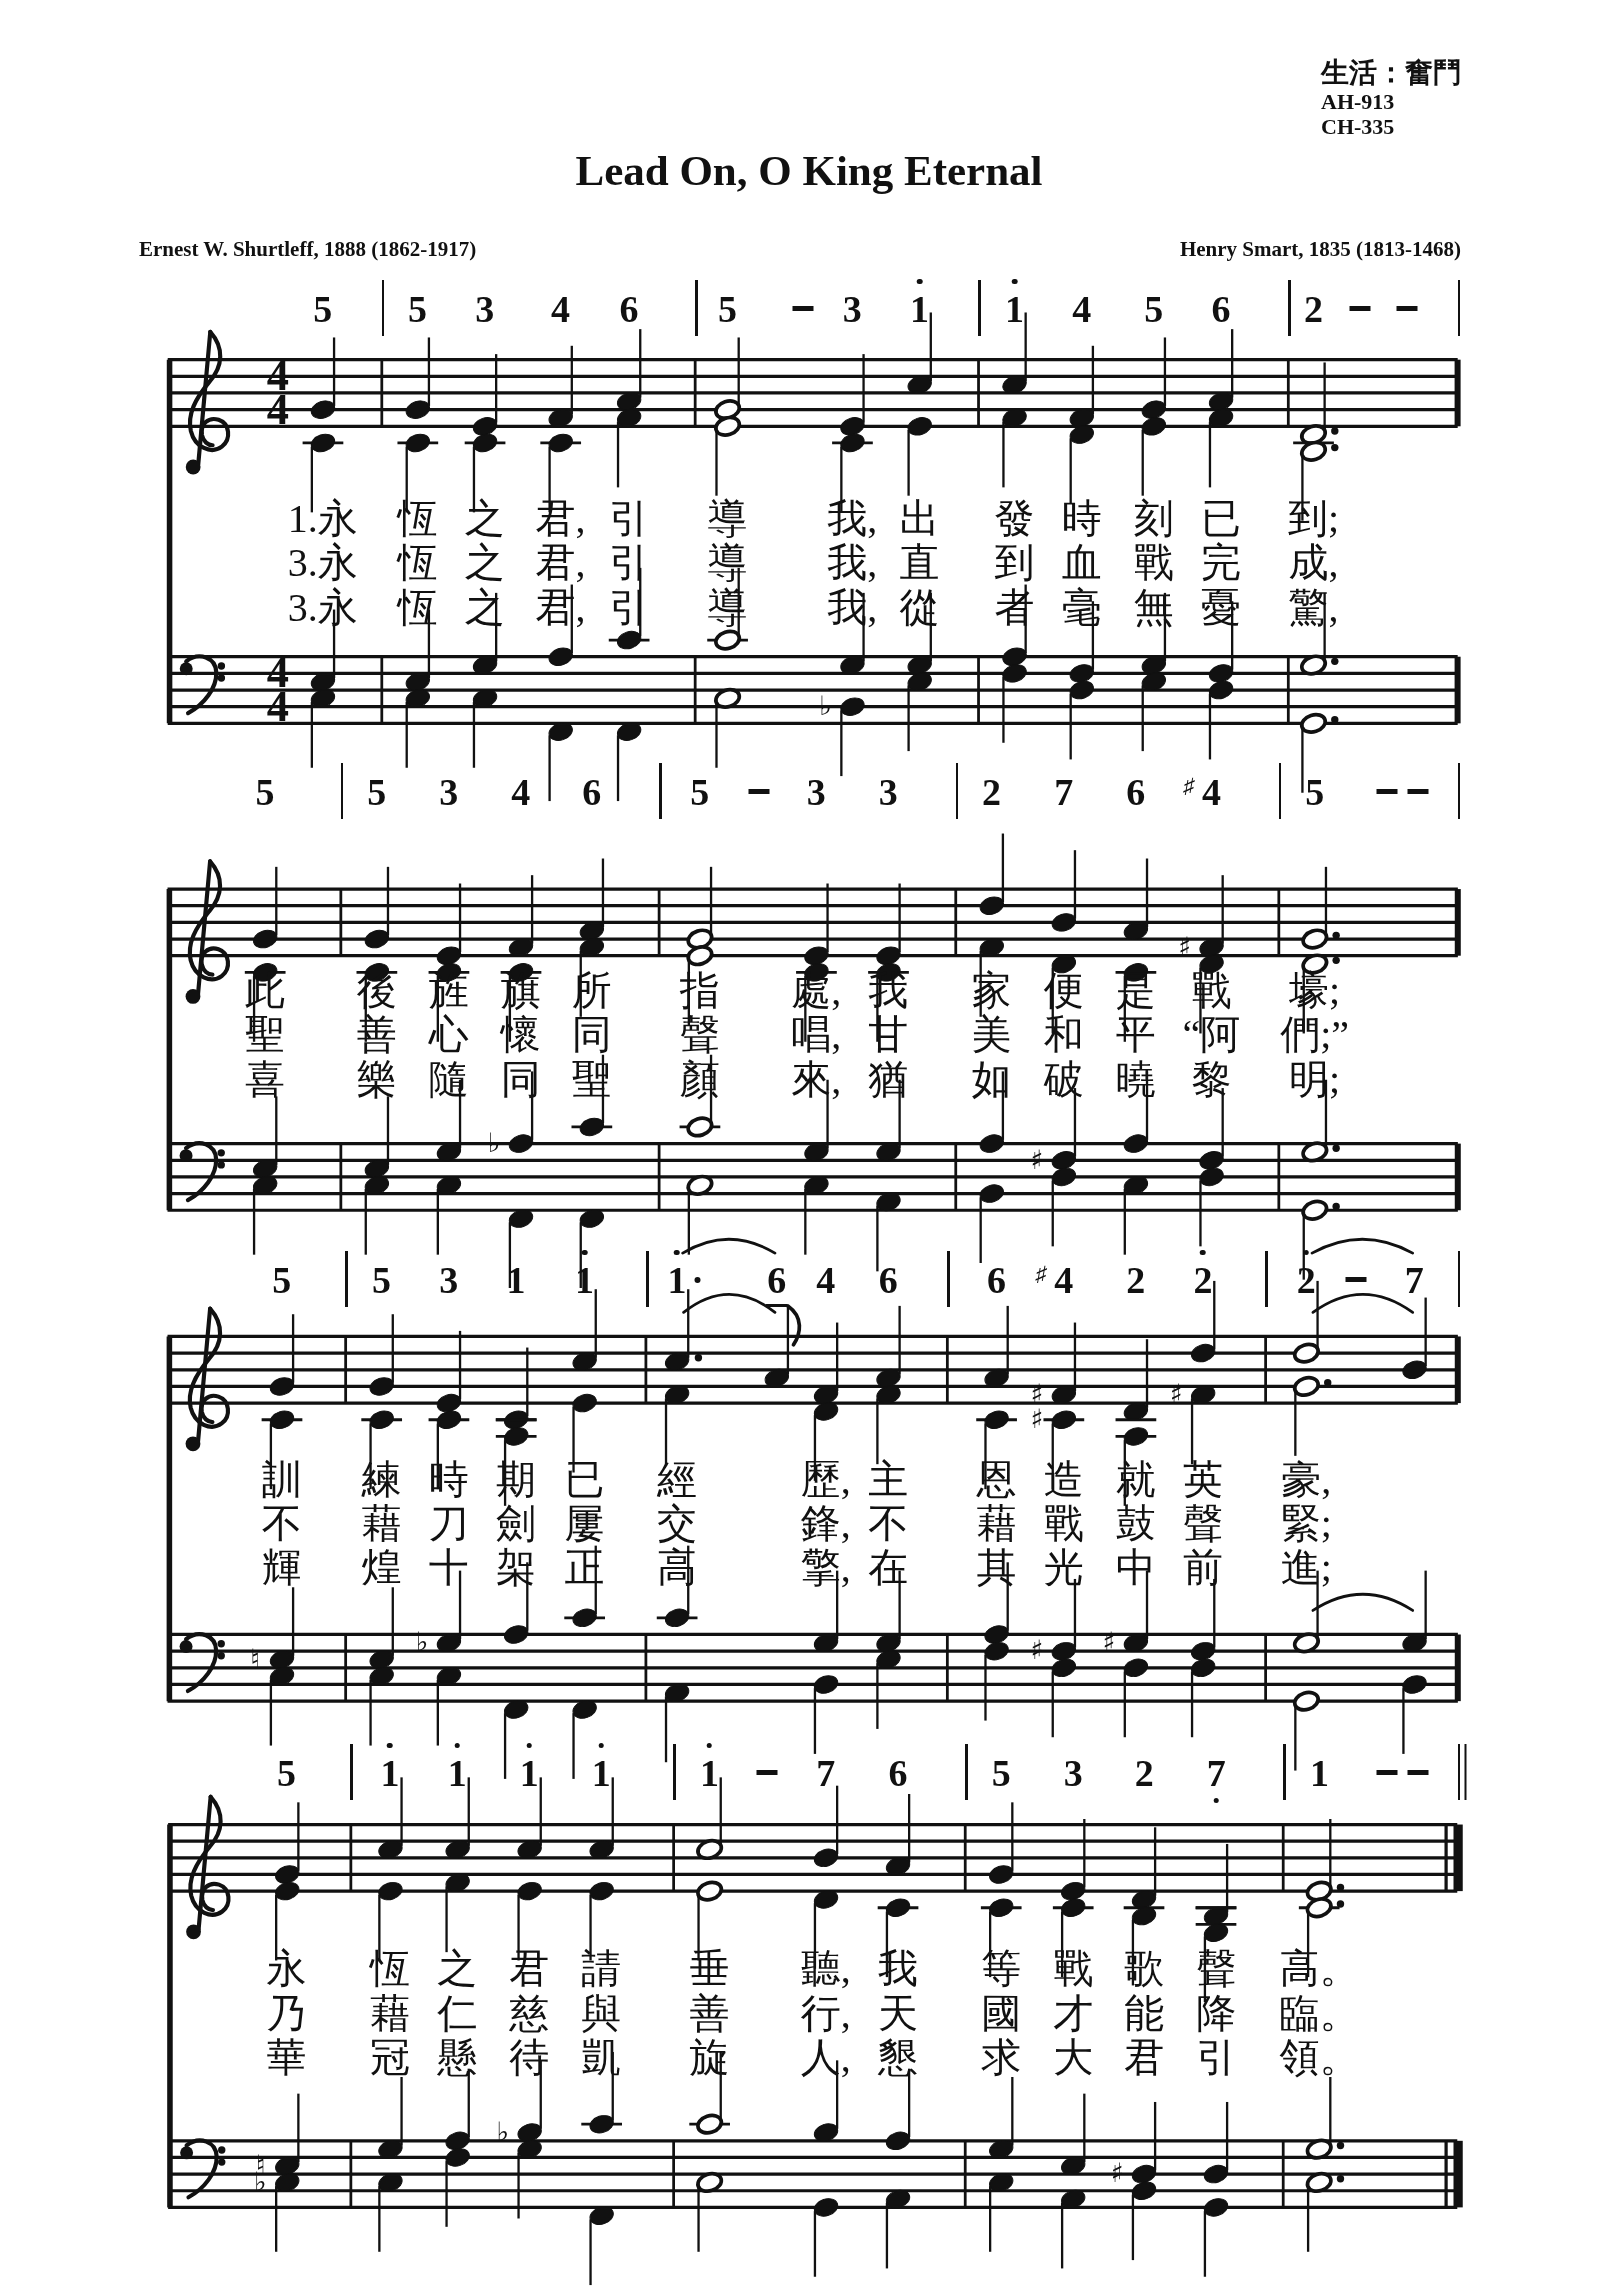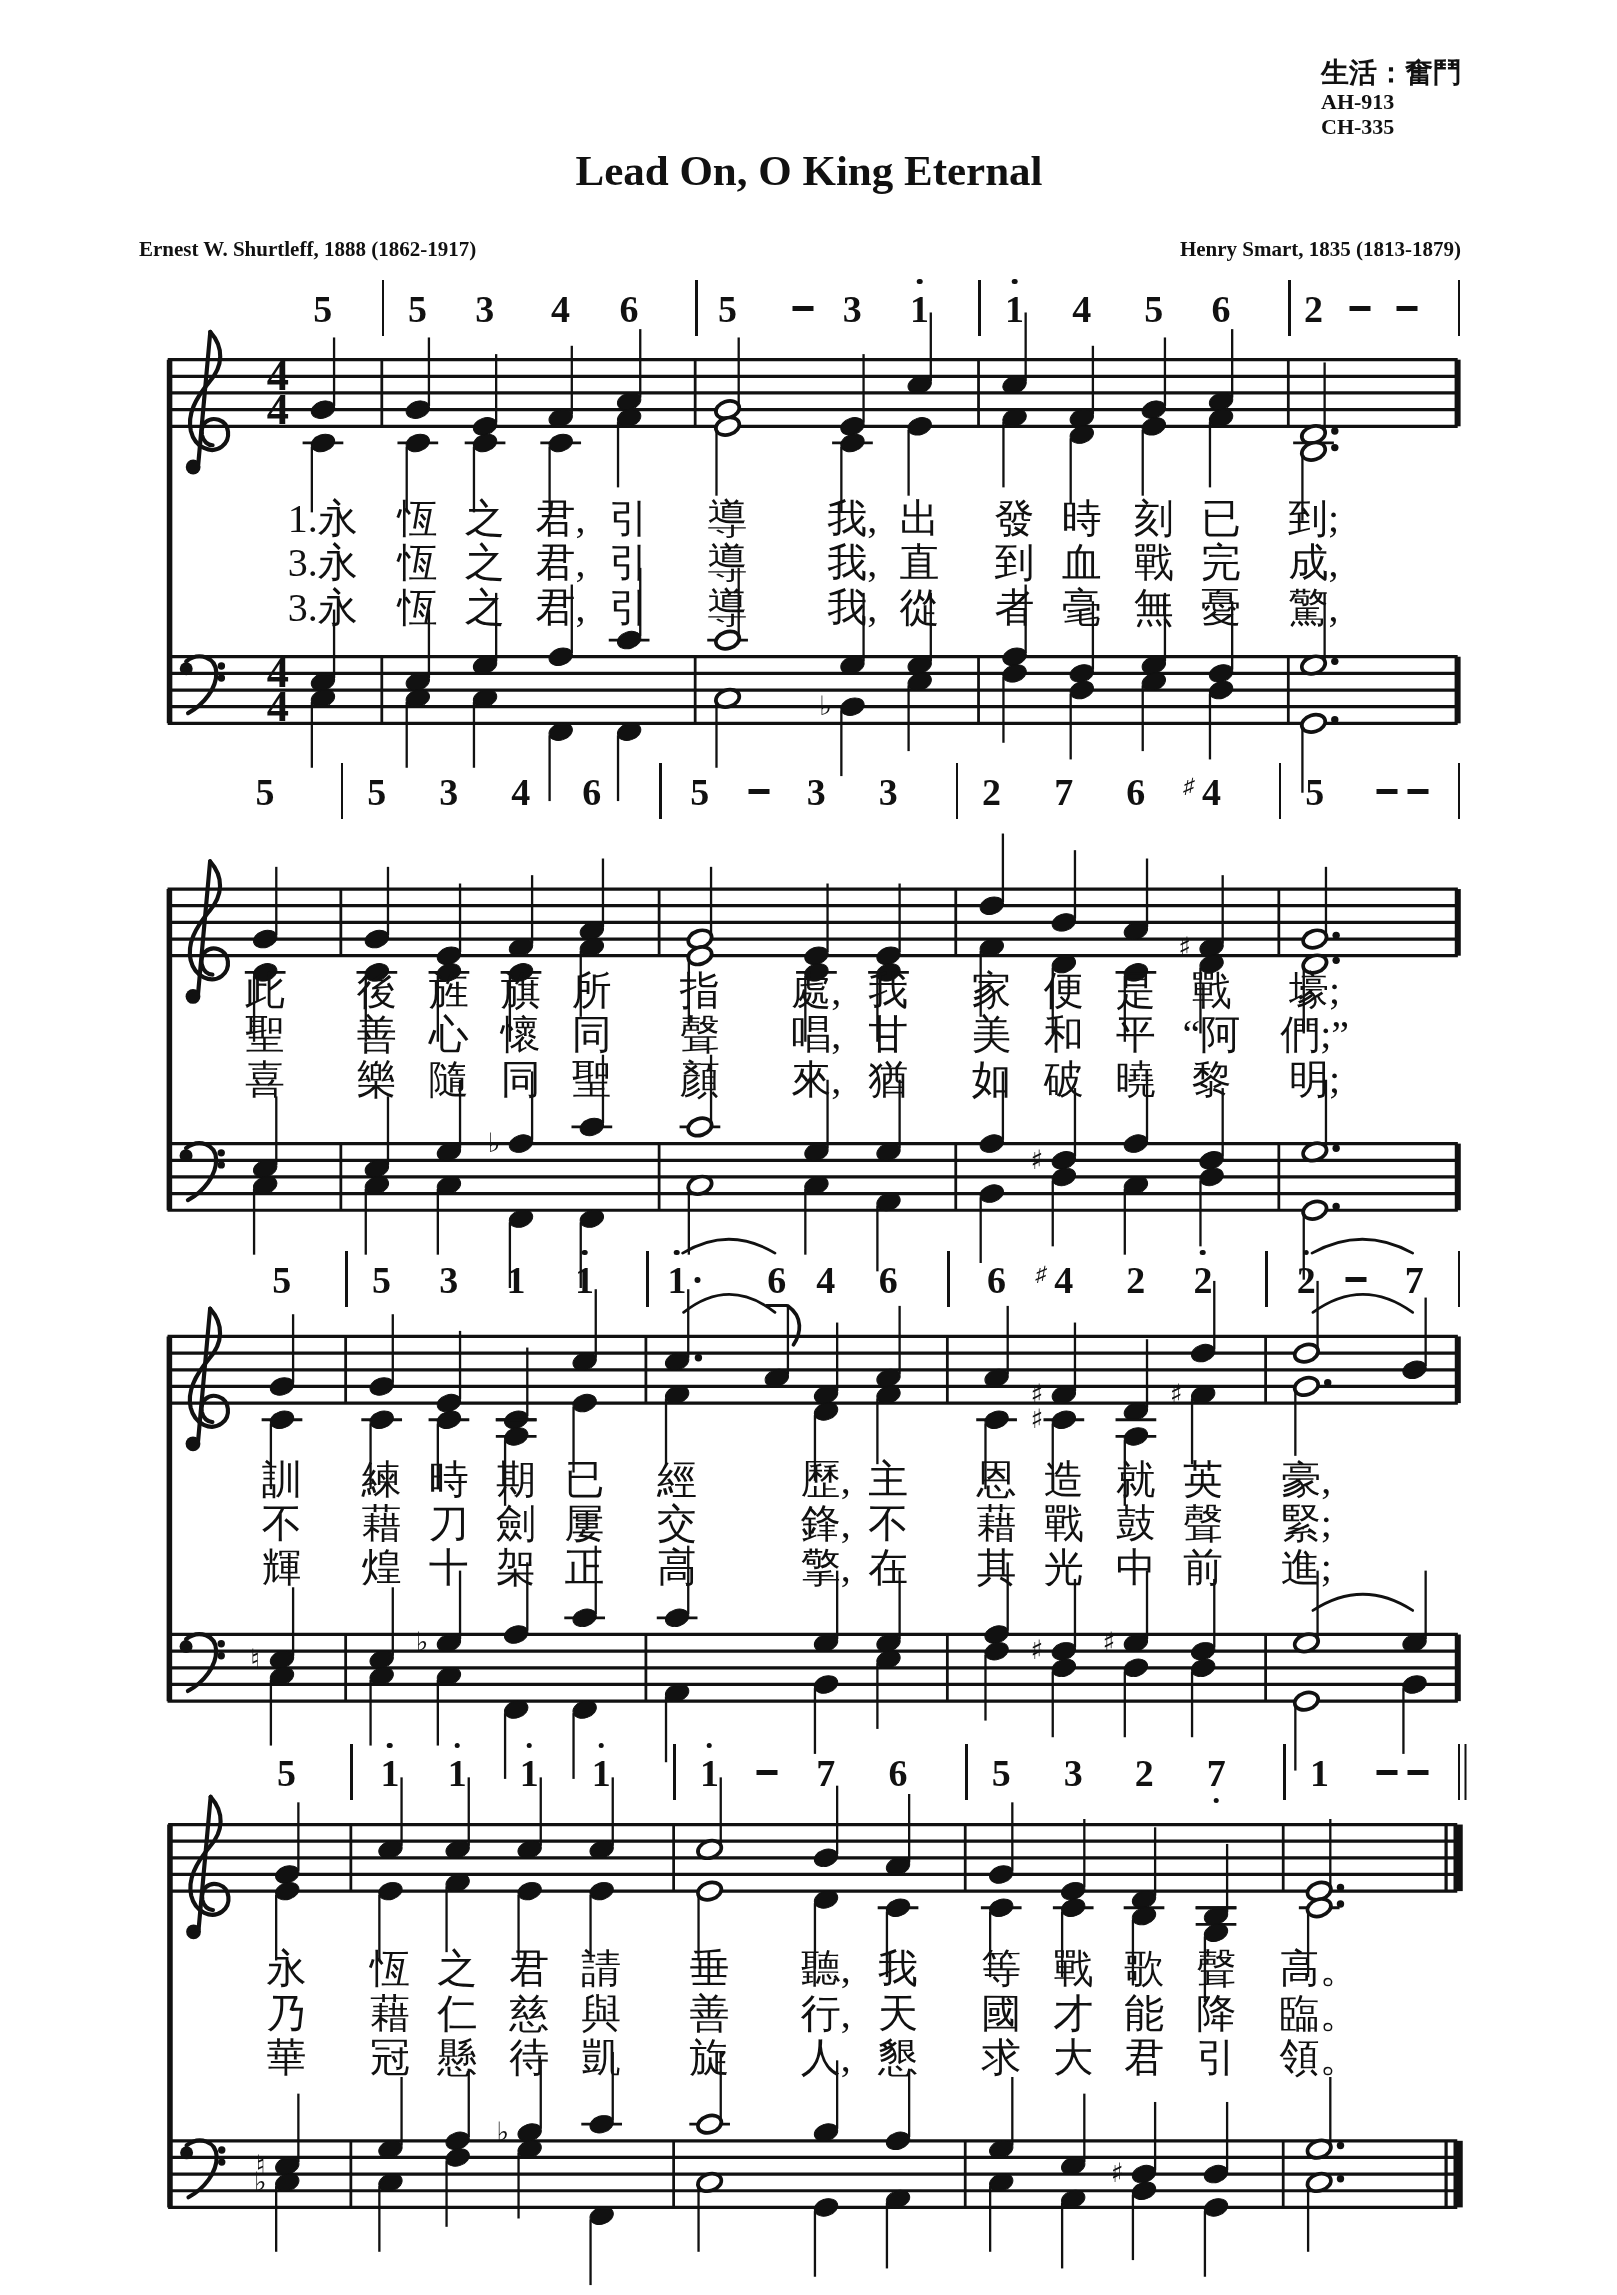--- a/index.html
+++ b/index.html
@@ -40,21 +40,21 @@
 
 <div class="page">
   <div class="abs subtitle">Lead On, O King Eternal</div>
   <div class="abs meta">
     <div class="cat">生活：奮鬥</div>
     <div class="ref">AH-913</div>
     <div class="ref">CH-335</div>
   </div>
   <div class="abs authors">
     <span>Ernest W. Shurtleff, 1888 (1862-1917)</span>
-    <span>Henry Smart, 1835 (1813-1879)</span>
+    <span>Henry Smart, 1835 (1813-1468)</span>
   </div>
   <div id="systems">
       <svg class="sys" width="1618" height="558" viewBox="0 528 3496 1206" style="top: 244px;">
         <line x1="362" y1="778" x2="3150" y2="778" stroke="#111" stroke-width="7"></line>
         <line x1="362" y1="1420" x2="3150" y2="1420" stroke="#111" stroke-width="7"></line>
         <line x1="362" y1="814" x2="3150" y2="814" stroke="#111" stroke-width="7"></line>
         <line x1="362" y1="1456" x2="3150" y2="1456" stroke="#111" stroke-width="7"></line>
         <line x1="362" y1="850" x2="3150" y2="850" stroke="#111" stroke-width="7"></line>
         <line x1="362" y1="1492" x2="3150" y2="1492" stroke="#111" stroke-width="7"></line>
         <line x1="362" y1="886" x2="3150" y2="886" stroke="#111" stroke-width="7"></line>

